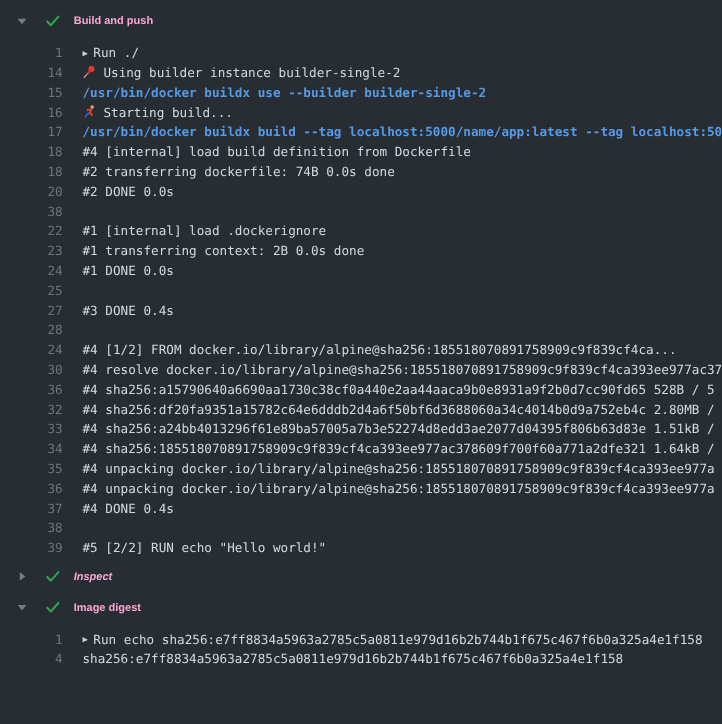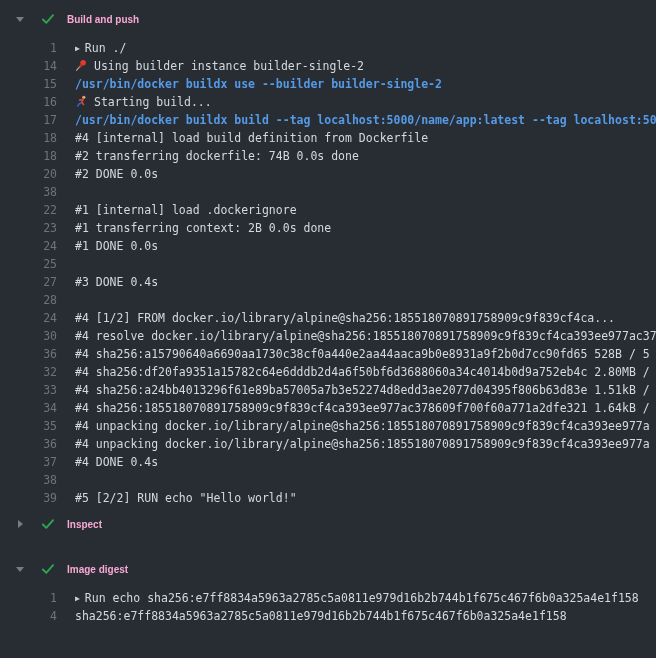--- a/index.html
+++ b/index.html
@@ -3,22 +3,22 @@
 <meta charset="utf-8">
 <style>
   html, body { margin:0; padding:0; }
   body {
     width:656px; height:658px;
     background:#282d34;
     overflow:hidden;
     font-family:"Liberation Sans", sans-serif;
   }
   #root { padding-top:5px; }
-  .section:nth-of-type(2) { margin-top:3px; }
-  .section:nth-of-type(3) { margin-top:17px; }
+  .section:nth-of-type(2) { margin-top:3px;font-style:italic; }
+  .section:nth-of-type(3) { margin-top:0; }
 
   .section-header {
     display:flex; align-items:center;
     height:28px; padding-left:12px;
     cursor:pointer; user-select:none;
   }
   .chev {
     width:16px; flex:0 0 16px; height:16px;
     display:flex; align-items:center; justify-content:center;
     cursor:pointer;

